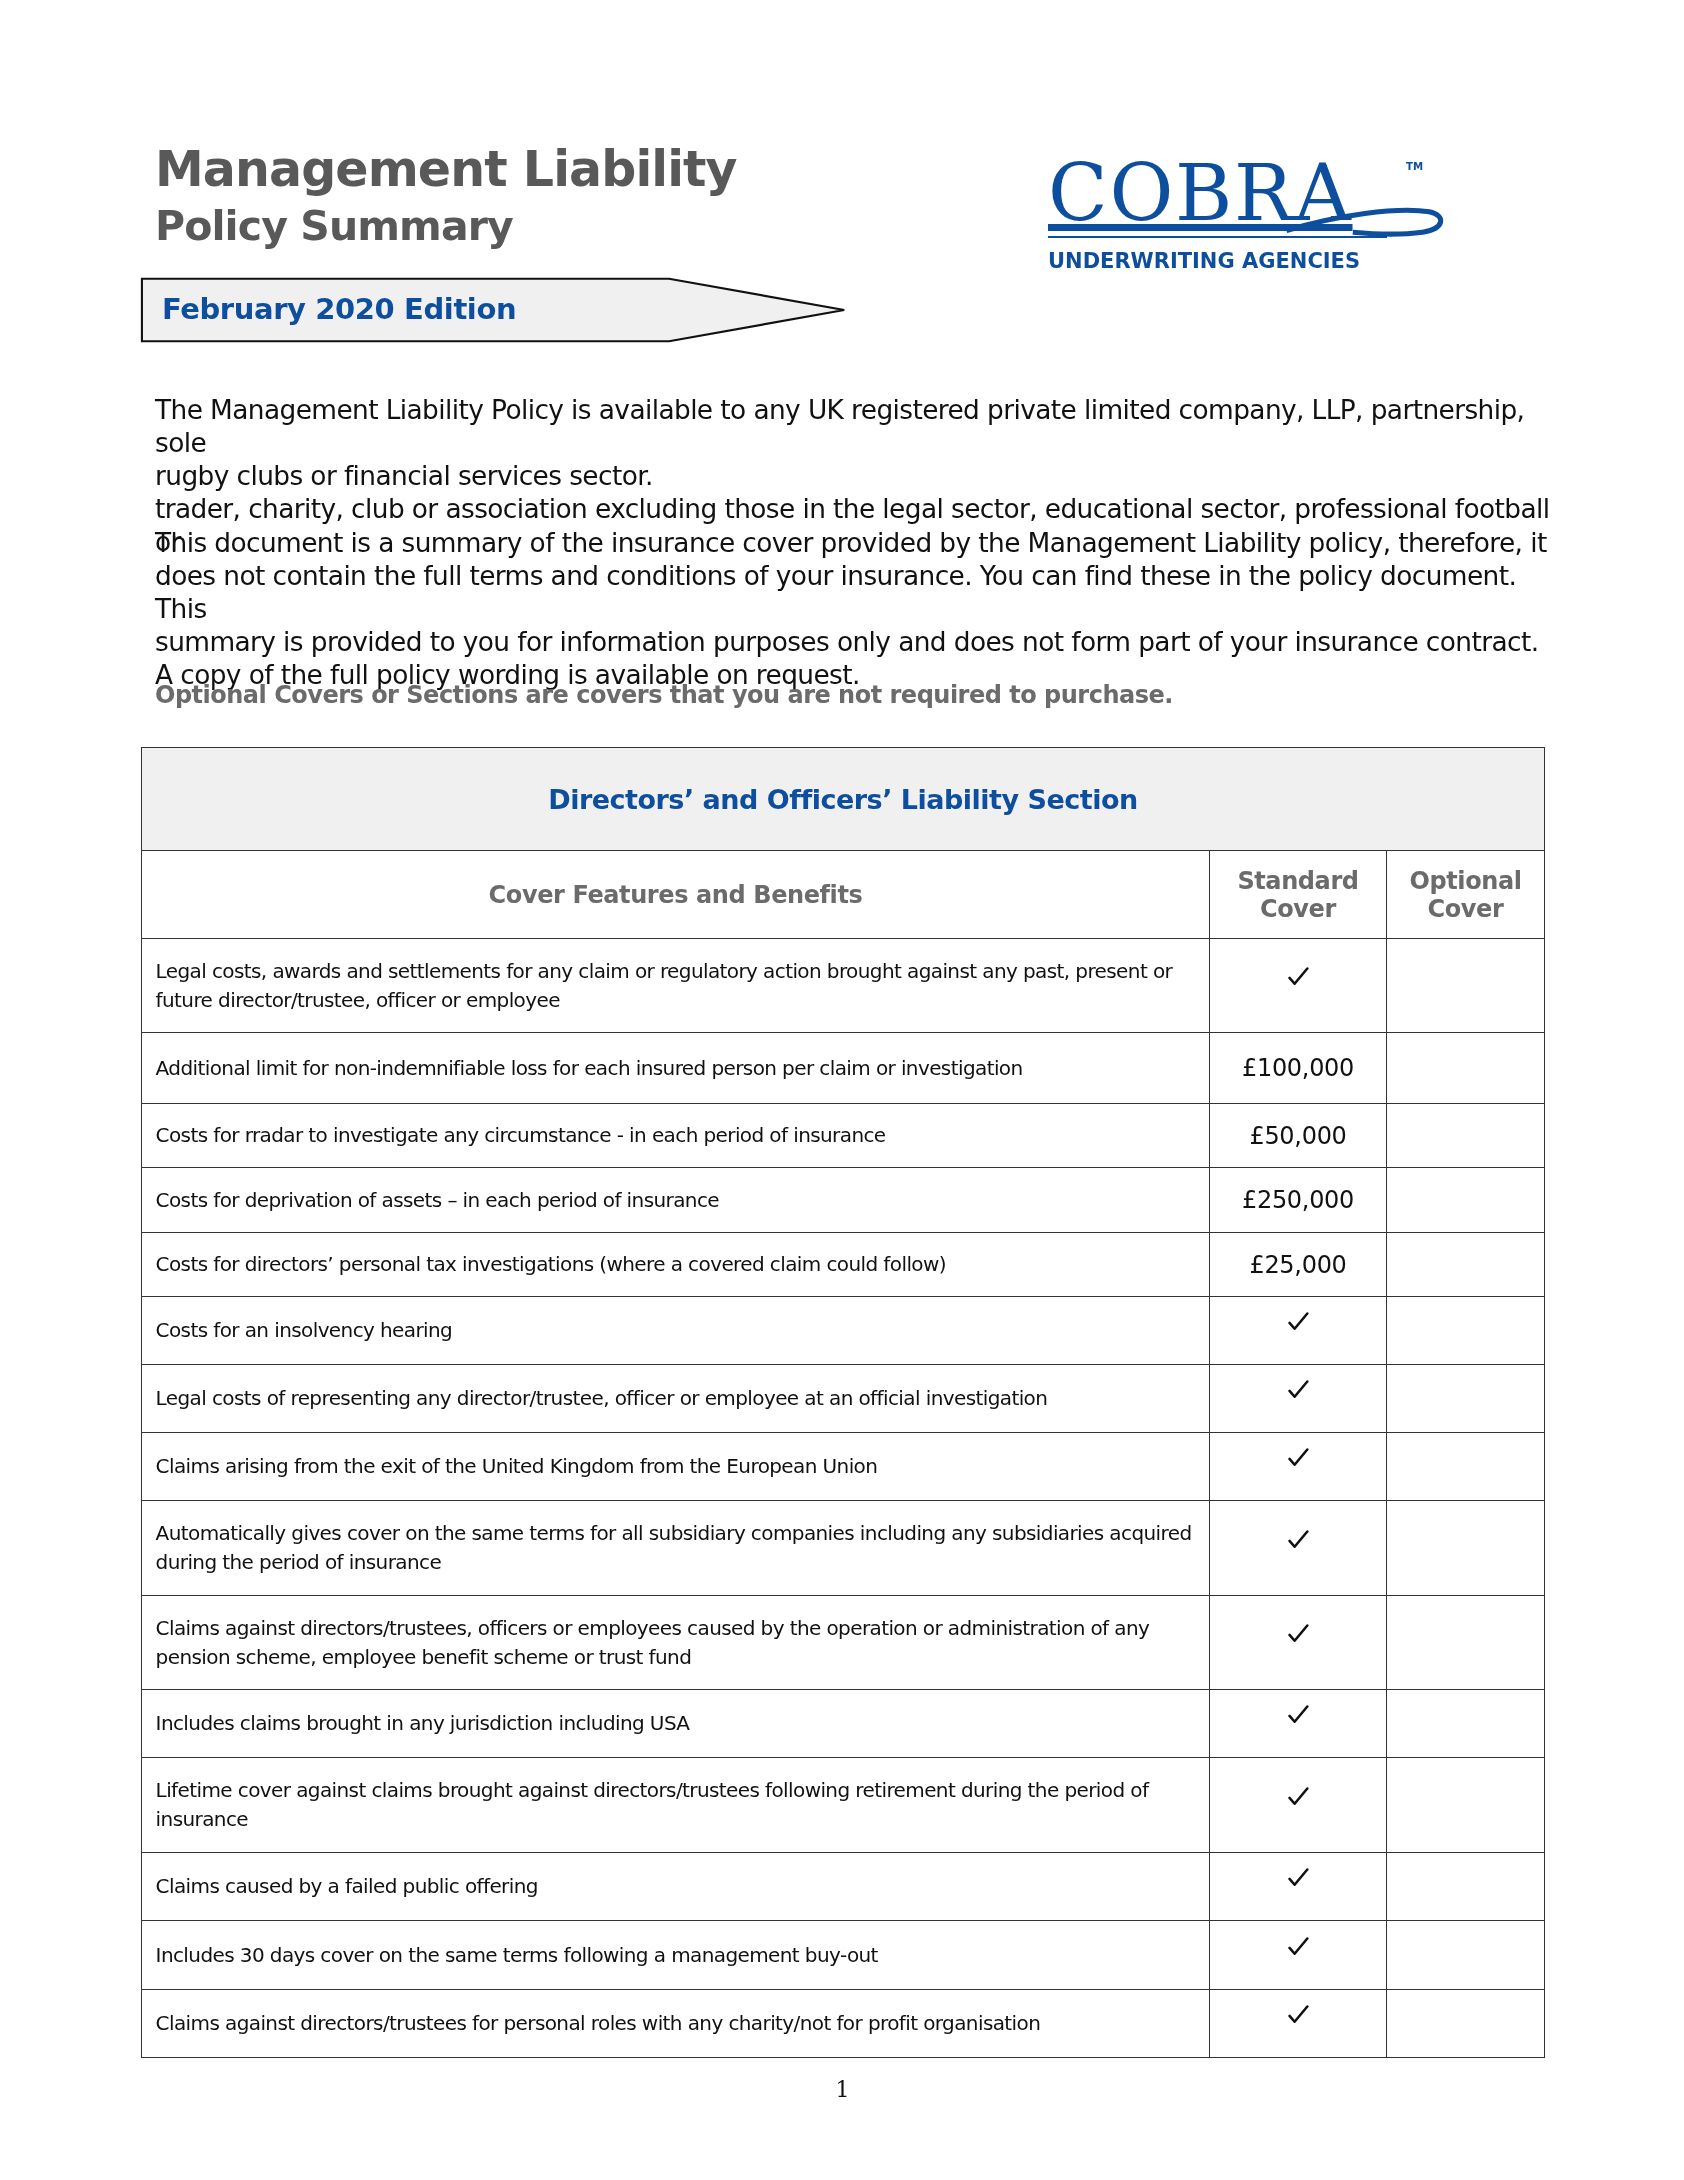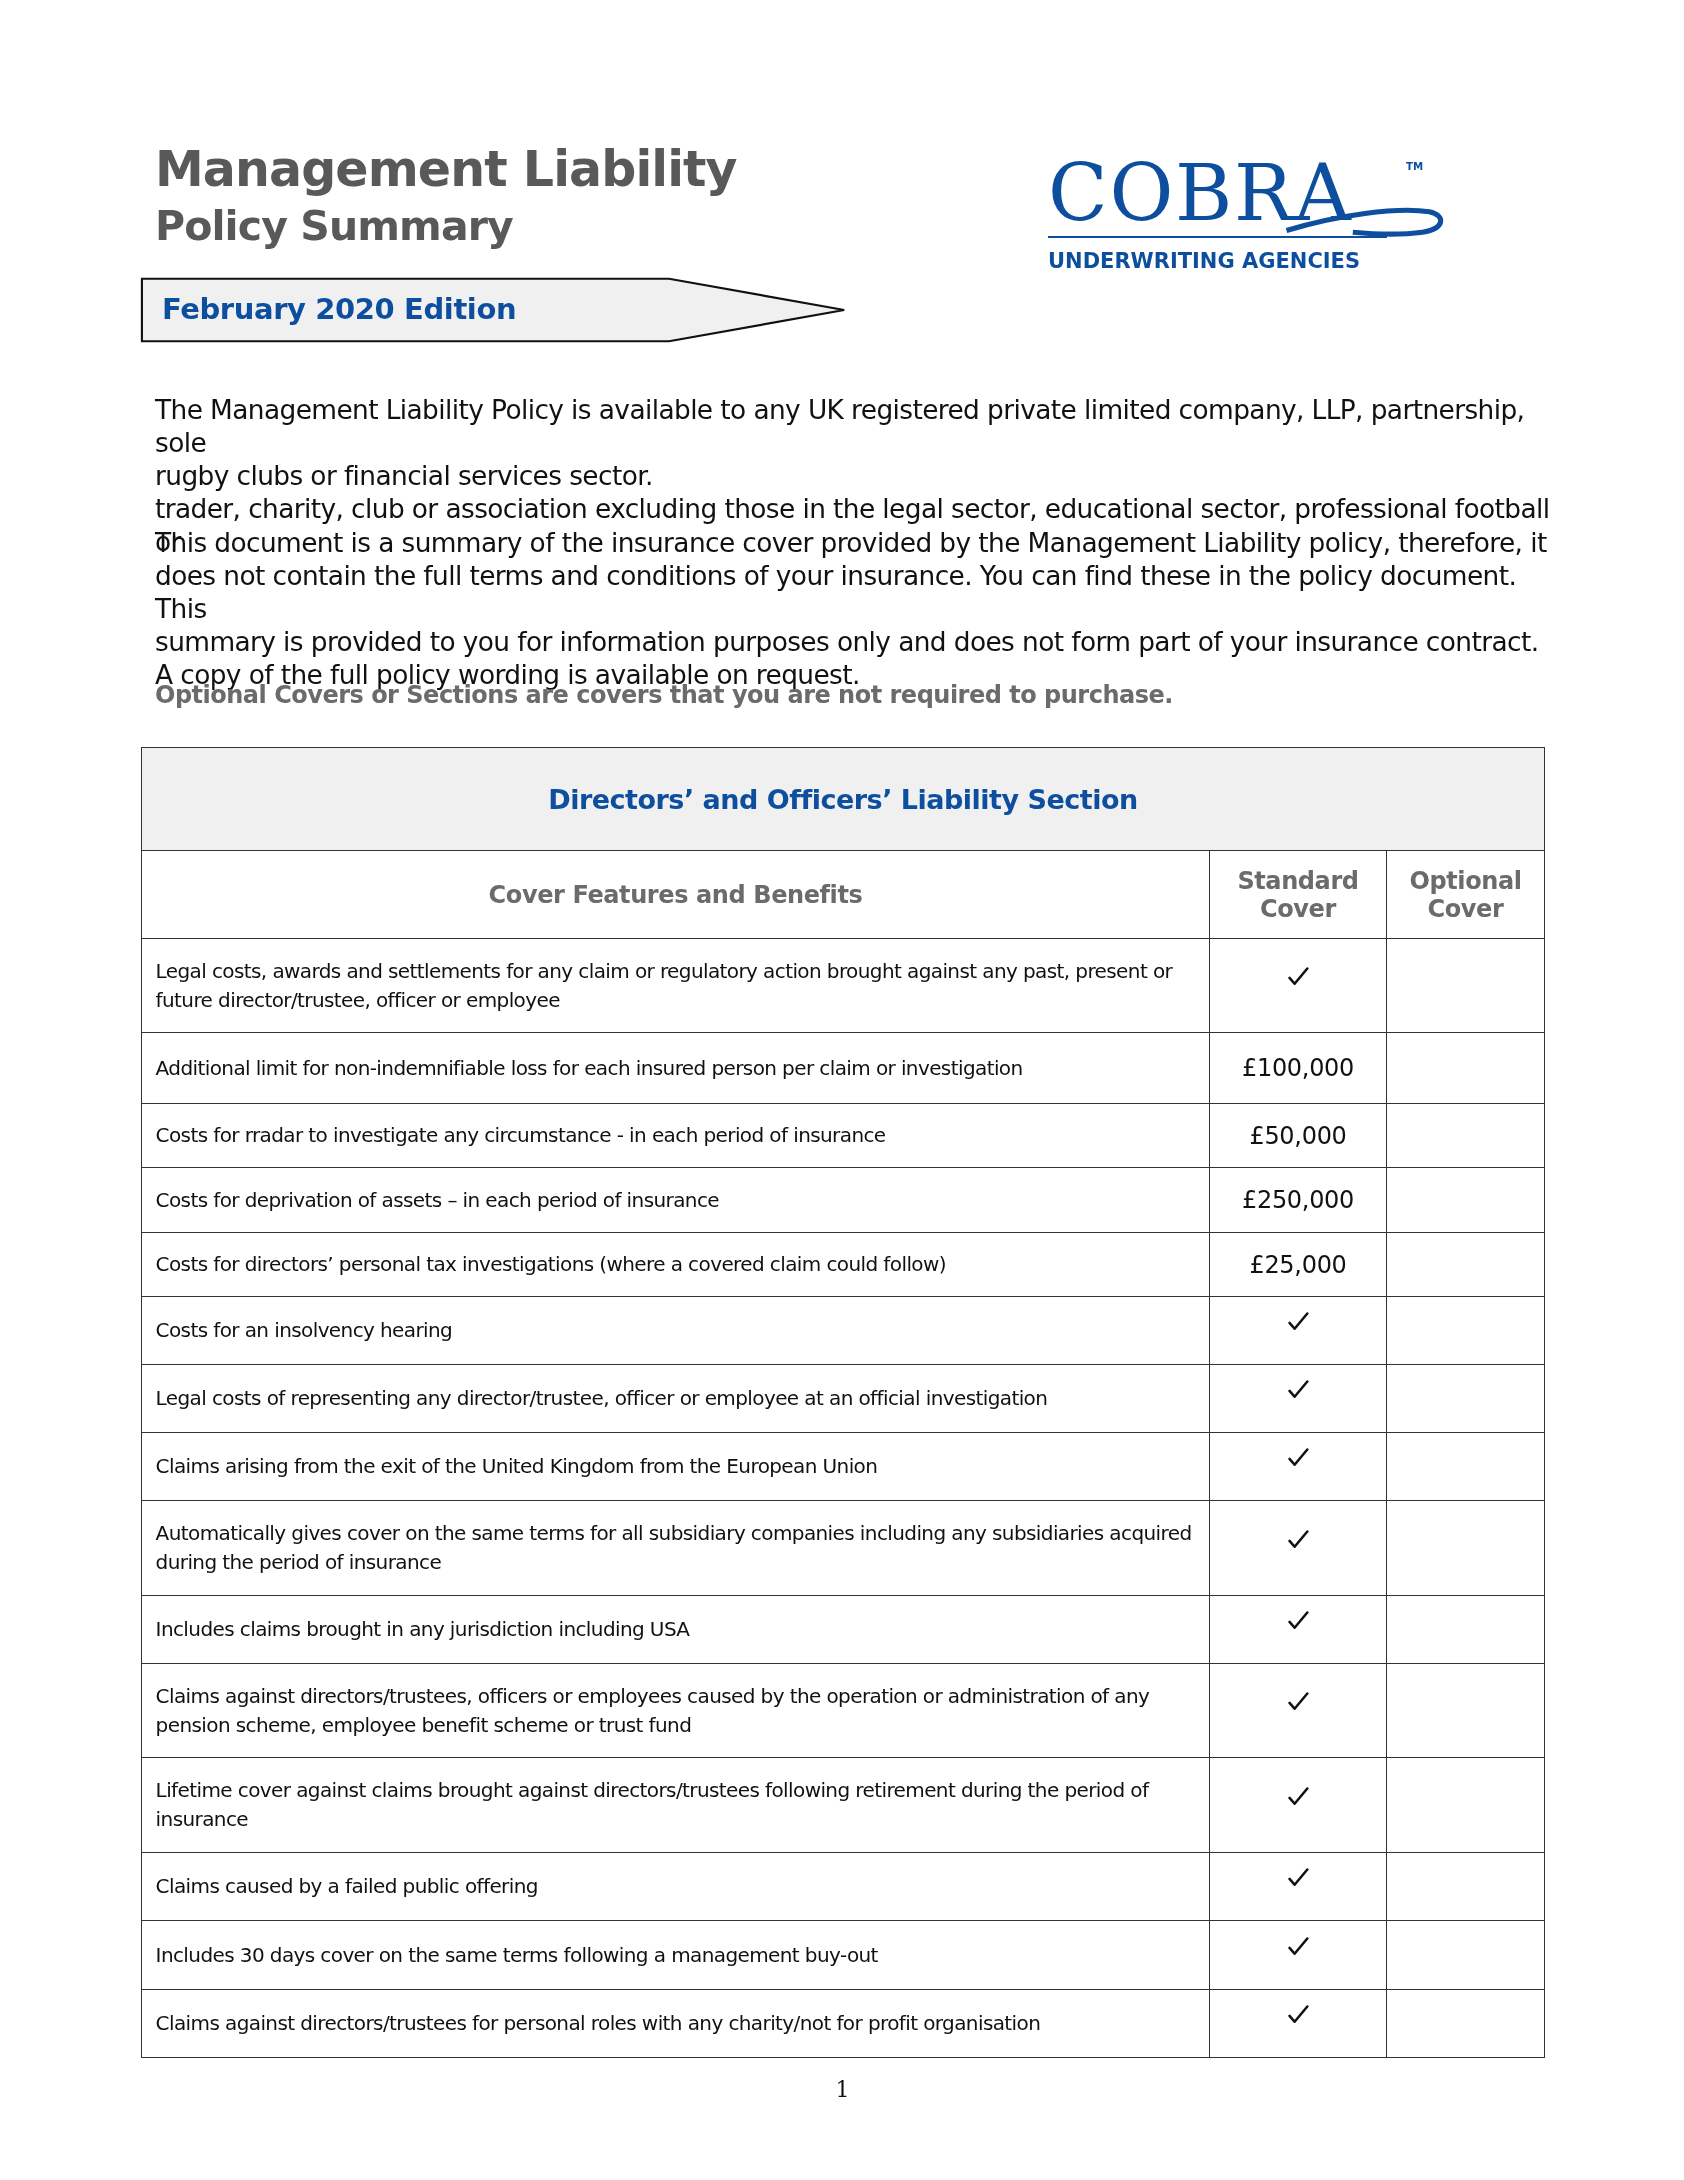--- a/index.html
+++ b/index.html
@@ -19,21 +19,21 @@
   }
   .banner { left: 138px; top: 277px; width: 711px; height: 66px; }
   .banner svg { position: absolute; left: 0; top: 0; }
   .banner-text {
     position: absolute; left: 24px; top: 14.5px; font-size: 29px; font-weight: bold;
     color: #0D4F9E; white-space: nowrap; letter-spacing: -0.4px;
   }
   .logo { left: 1048px; top: 166px; width: 400px; height: 111px; }
   .logo-word {
     position: absolute; left: 0; top: -12px; font-family: "DejaVu Serif", "Liberation Serif", serif;
-    font-size: 78px; color: #0D4F9E; letter-spacing: 1.7px; white-space: nowrap; line-height: 1;
+    font-size: 78px; color: #0D4F9E; letter-spacing: 1.7px; white-space: nowrap; line-height: 1; text-decoration: underline;
   }
   .logo-tm { position: absolute; left: 358px; top: -5.1px; font-size: 10.2px; color: #0D4F9E; font-weight: bold; }
   .logo-rule { position: absolute; left: 0; top: 70px; width: 339px; height: 1.7px; background: #0D4F9E; }
   .logo-sub {
     position: absolute; left: 0; top: 83px; font-size: 21px; font-weight: bold; color: #0D4F9E;
     white-space: nowrap; letter-spacing: 0px;
   }
   .logo-swoosh { position: absolute; left: 230px; top: 15.3px; }
   .para {
     left: 155px; width: 1397px; font-size: 26.4px; line-height: 33px; color: #111;
@@ -182,34 +182,34 @@
           </svg></td>
     <td class="opt"></td>
   </tr>
       <tr style="height: 95px;">
     <td class="feat">Automatically gives cover on the same terms for all subsidiary companies including any subsidiaries acquired during the period of insurance</td>
     <td class="std"><svg class="check" viewBox="0 0 26 26">
             <path d="M3,14 L9,21 L24,3" fill="none" stroke="#111" stroke-width="3" stroke-linecap="round" stroke-linejoin="round"></path>
           </svg></td>
     <td class="opt"></td>
   </tr>
-      <tr style="height: 68px;">
-    <td class="feat">Includes claims brought in any jurisdiction including USA</td>
-    <td class="std"><svg class="check" viewBox="0 0 26 26">
-            <path d="M3,14 L9,21 L24,3" fill="none" stroke="#111" stroke-width="3" stroke-linecap="round" stroke-linejoin="round"></path>
-          </svg></td>
-    <td class="opt"></td>
-  </tr>
       <tr style="height: 94px;">
     <td class="feat">Claims against directors/trustees, officers or employees caused by the operation or administration of any pension scheme, employee benefit scheme or trust fund</td>
     <td class="std"><svg class="check" viewBox="0 0 26 26">
             <path d="M3,14 L9,21 L24,3" fill="none" stroke="#111" stroke-width="3" stroke-linecap="round" stroke-linejoin="round"></path>
           </svg></td>
     <td class="opt"></td>
   </tr>
+      <tr style="height: 68px;">
+    <td class="feat">Includes claims brought in any jurisdiction including USA</td>
+    <td class="std"><svg class="check" viewBox="0 0 26 26">
+            <path d="M3,14 L9,21 L24,3" fill="none" stroke="#111" stroke-width="3" stroke-linecap="round" stroke-linejoin="round"></path>
+          </svg></td>
+    <td class="opt"></td>
+  </tr>
       <tr style="height: 95px;">
     <td class="feat">Lifetime cover against claims brought against directors/trustees following retirement during the period of insurance</td>
     <td class="std"><svg class="check" viewBox="0 0 26 26">
             <path d="M3,14 L9,21 L24,3" fill="none" stroke="#111" stroke-width="3" stroke-linecap="round" stroke-linejoin="round"></path>
           </svg></td>
     <td class="opt"></td>
   </tr>
       <tr style="height: 68px;">
     <td class="feat">Claims caused by a failed public offering</td>
     <td class="std"><svg class="check" viewBox="0 0 26 26">

